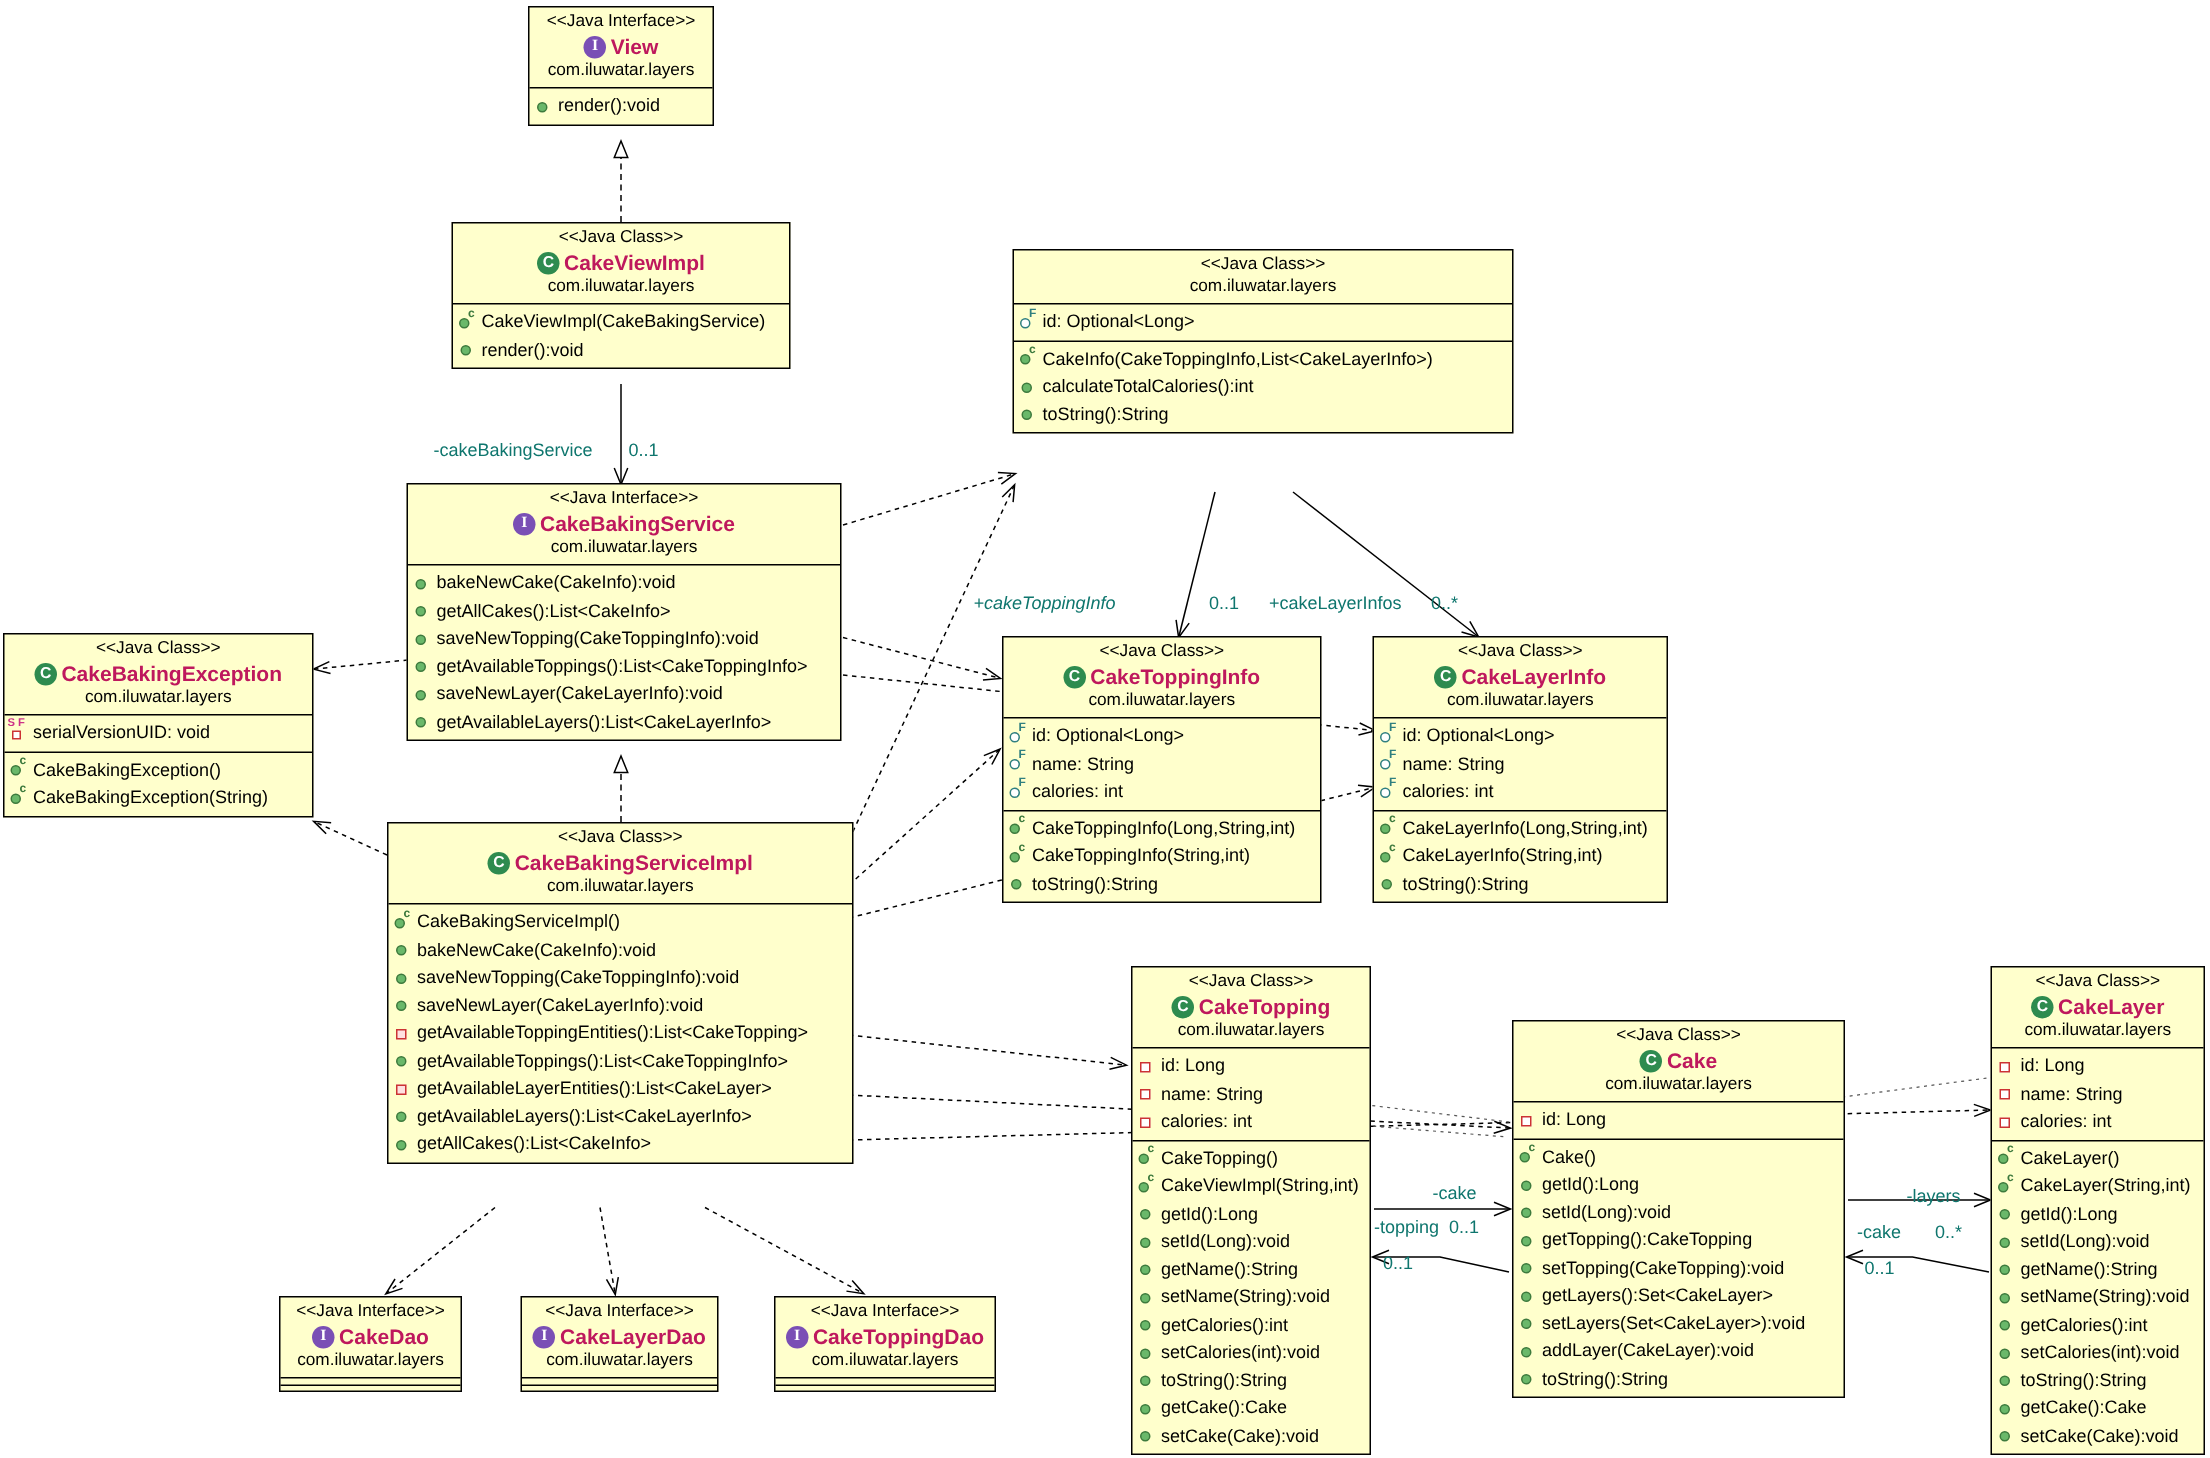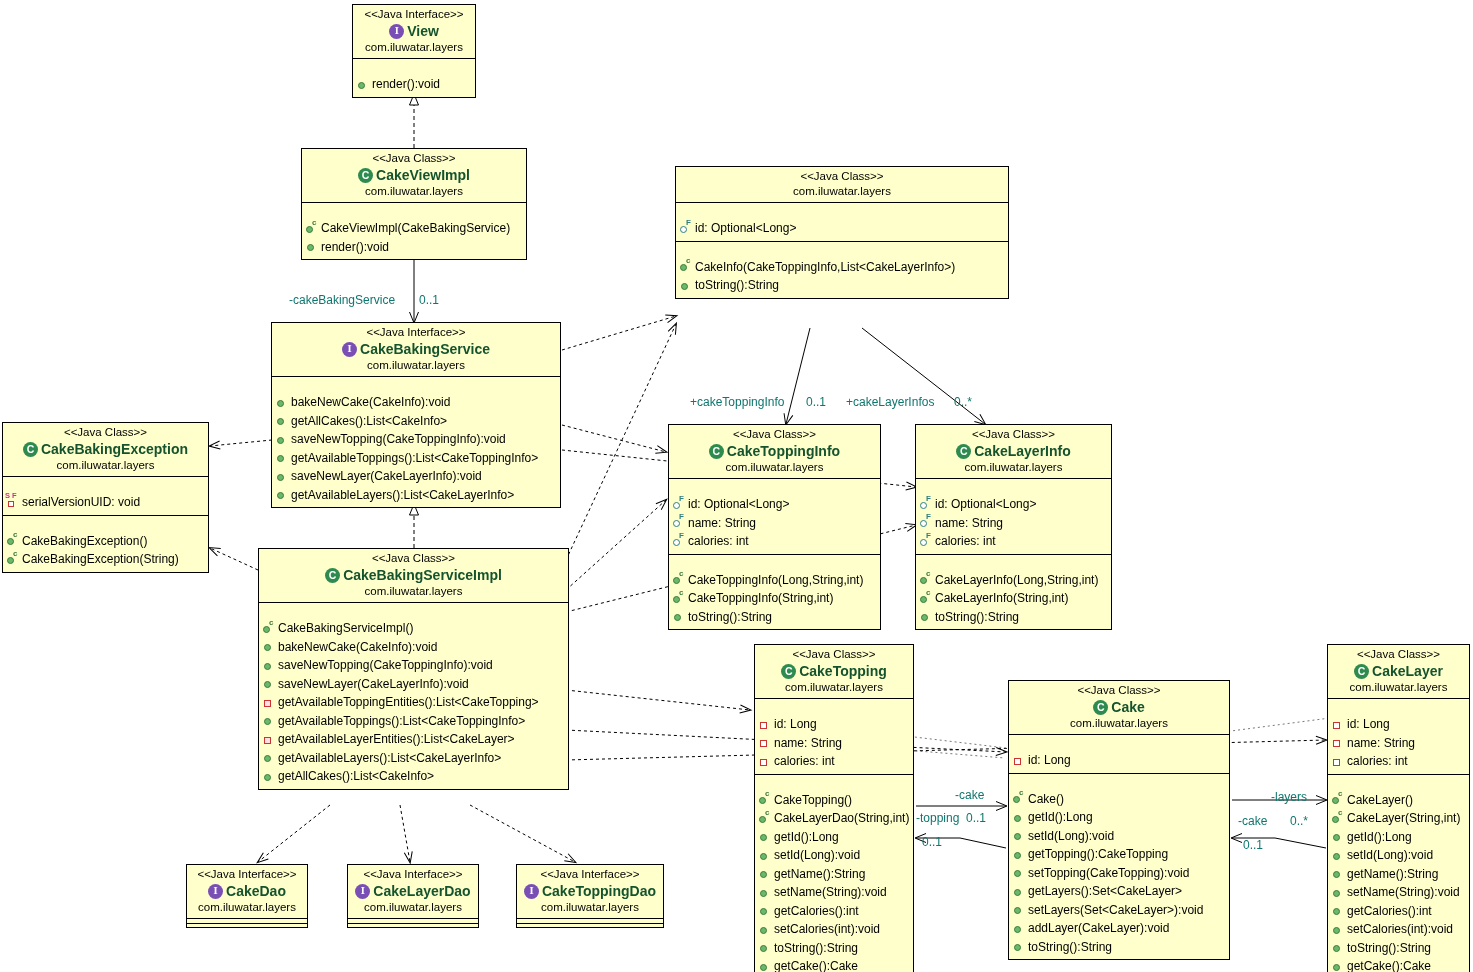--- a/index.html
+++ b/index.html
@@ -4,23 +4,23 @@
 <style>
   html,body{margin:0;padding:0;background:#ffffff;}
   body{width:1473px;height:972px;position:relative;overflow:hidden;
        font-family:"Liberation Sans","DejaVu Sans",sans-serif;}
   #canvas{position:absolute;left:0;top:0;width:1473px;height:972px;}
   svg.edges{position:absolute;left:0;top:0;width:1473px;height:972px;pointer-events:none;}
 
   .uml{position:absolute;background:#ffffcc;border:1px solid #000;box-sizing:border-box;}
   .uml .hdr{padding:2px 4px 3px 4px;text-align:center;}
   .uml .stereo{font-size:11.5px;color:#000;line-height:15px;white-space:nowrap;}
-  .uml .nm{font-size:14px;font-weight:bold;color:#14532d;line-height:18px;white-space:nowrap;}
+  .uml .nm{font-size:14px;font-weight:bold;color:#be185d;line-height:18px;white-space:nowrap;}
   .uml .pkg{font-size:11.5px;color:#000;line-height:15px;white-space:nowrap;}
-  .uml .sect{border-top:1px solid #000;padding:16px 2px 3px 3px;}
+  .uml .sect{border-top:1px solid #000;padding:2px 2px 3px 3px;}
   .uml .sect.empty{height:4px;padding:0;}
   .uml .sect.empty2{border-top:1px solid #000;height:3px;padding:0;}
   .row{font-size:12px;line-height:18.5px;color:#000;white-space:nowrap;display:flex;align-items:center;}
   .row .lbl{padding-left:1px;}
 
   
   .ic{display:inline-block;position:relative;width:13px;height:13px;flex:0 0 13px;margin-right:2px;}
   .ic.pubm::before{content:"";position:absolute;left:2px;top:4px;width:7px;height:7px;border-radius:50%;
       background:#6ab86a;border:1px solid #3d7a3d;box-sizing:border-box;}
   .ic.ctor::before{content:"";position:absolute;left:1px;top:4px;width:7px;height:7px;border-radius:50%;
@@ -157,20 +157,24 @@
           <span class="lbl">id: Optional&lt;Long&gt;</span>
         </div>
     </div>
     <div class="sect">
       <div class="row">
           <span class="ic ctor"></span>
           <span class="lbl">CakeInfo(CakeToppingInfo,List&lt;CakeLayerInfo&gt;)</span>
         </div>
       <div class="row">
           <span class="ic pubm"></span>
+          <span class="lbl">calculateTotalCalories():int</span>
+        </div>
+      <div class="row">
+          <span class="ic pubm"></span>
           <span class="lbl">toString():String</span>
         </div>
     </div>
   </div>
 
   <div class="uml" style="left:271px;top:322px;width:290px;">
     <div class="hdr">
       <div class="stereo">&lt;&lt;Java Interface&gt;&gt;</div>
       <div class="nm"><span class="tic iface"></span><span>CakeBakingService</span></div>
       <div class="pkg">com.iluwatar.layers</div>
@@ -397,21 +401,21 @@
           <span class="lbl">calories: int</span>
         </div>
     </div>
     <div class="sect">
       <div class="row">
           <span class="ic ctor"></span>
           <span class="lbl">CakeTopping()</span>
         </div>
       <div class="row">
           <span class="ic ctor"></span>
-          <span class="lbl">CakeLayerDao(String,int)</span>
+          <span class="lbl">CakeViewImpl(String,int)</span>
         </div>
       <div class="row">
           <span class="ic pubm"></span>
           <span class="lbl">getId():Long</span>
         </div>
       <div class="row">
           <span class="ic pubm"></span>
           <span class="lbl">setId(Long):void</span>
         </div>
       <div class="row">
@@ -561,21 +565,21 @@
       <div class="row">
           <span class="ic pubm"></span>
           <span class="lbl">setCake(Cake):void</span>
         </div>
     </div>
   </div>
 
   <div class="edgelbl" style="left:289px;top:293px;">-cakeBakingService</div>
   <div class="edgelbl" style="left:419px;top:293px;">0..1</div>
 
-  <div class="edgelbl" style="left:690px;top:395px;">+cakeToppingInfo</div>
+  <div class="edgelbl" style="left:649px;top:395px;font-style:italic;">+cakeToppingInfo</div>
   <div class="edgelbl" style="left:806px;top:395px;">0..1</div>
   <div class="edgelbl" style="left:846px;top:395px;">+cakeLayerInfos</div>
   <div class="edgelbl" style="left:954px;top:395px;">0..*</div>
 
   <div class="edgelbl" style="left:955px;top:788px;">-cake</div>
   <div class="edgelbl" style="left:916px;top:811px;">-topping</div>
   <div class="edgelbl" style="left:966px;top:811px;">0..1</div>
   <div class="edgelbl" style="left:922px;top:835px;">0..1</div>
 
   <div class="edgelbl" style="left:1271px;top:790px;">-layers</div>

